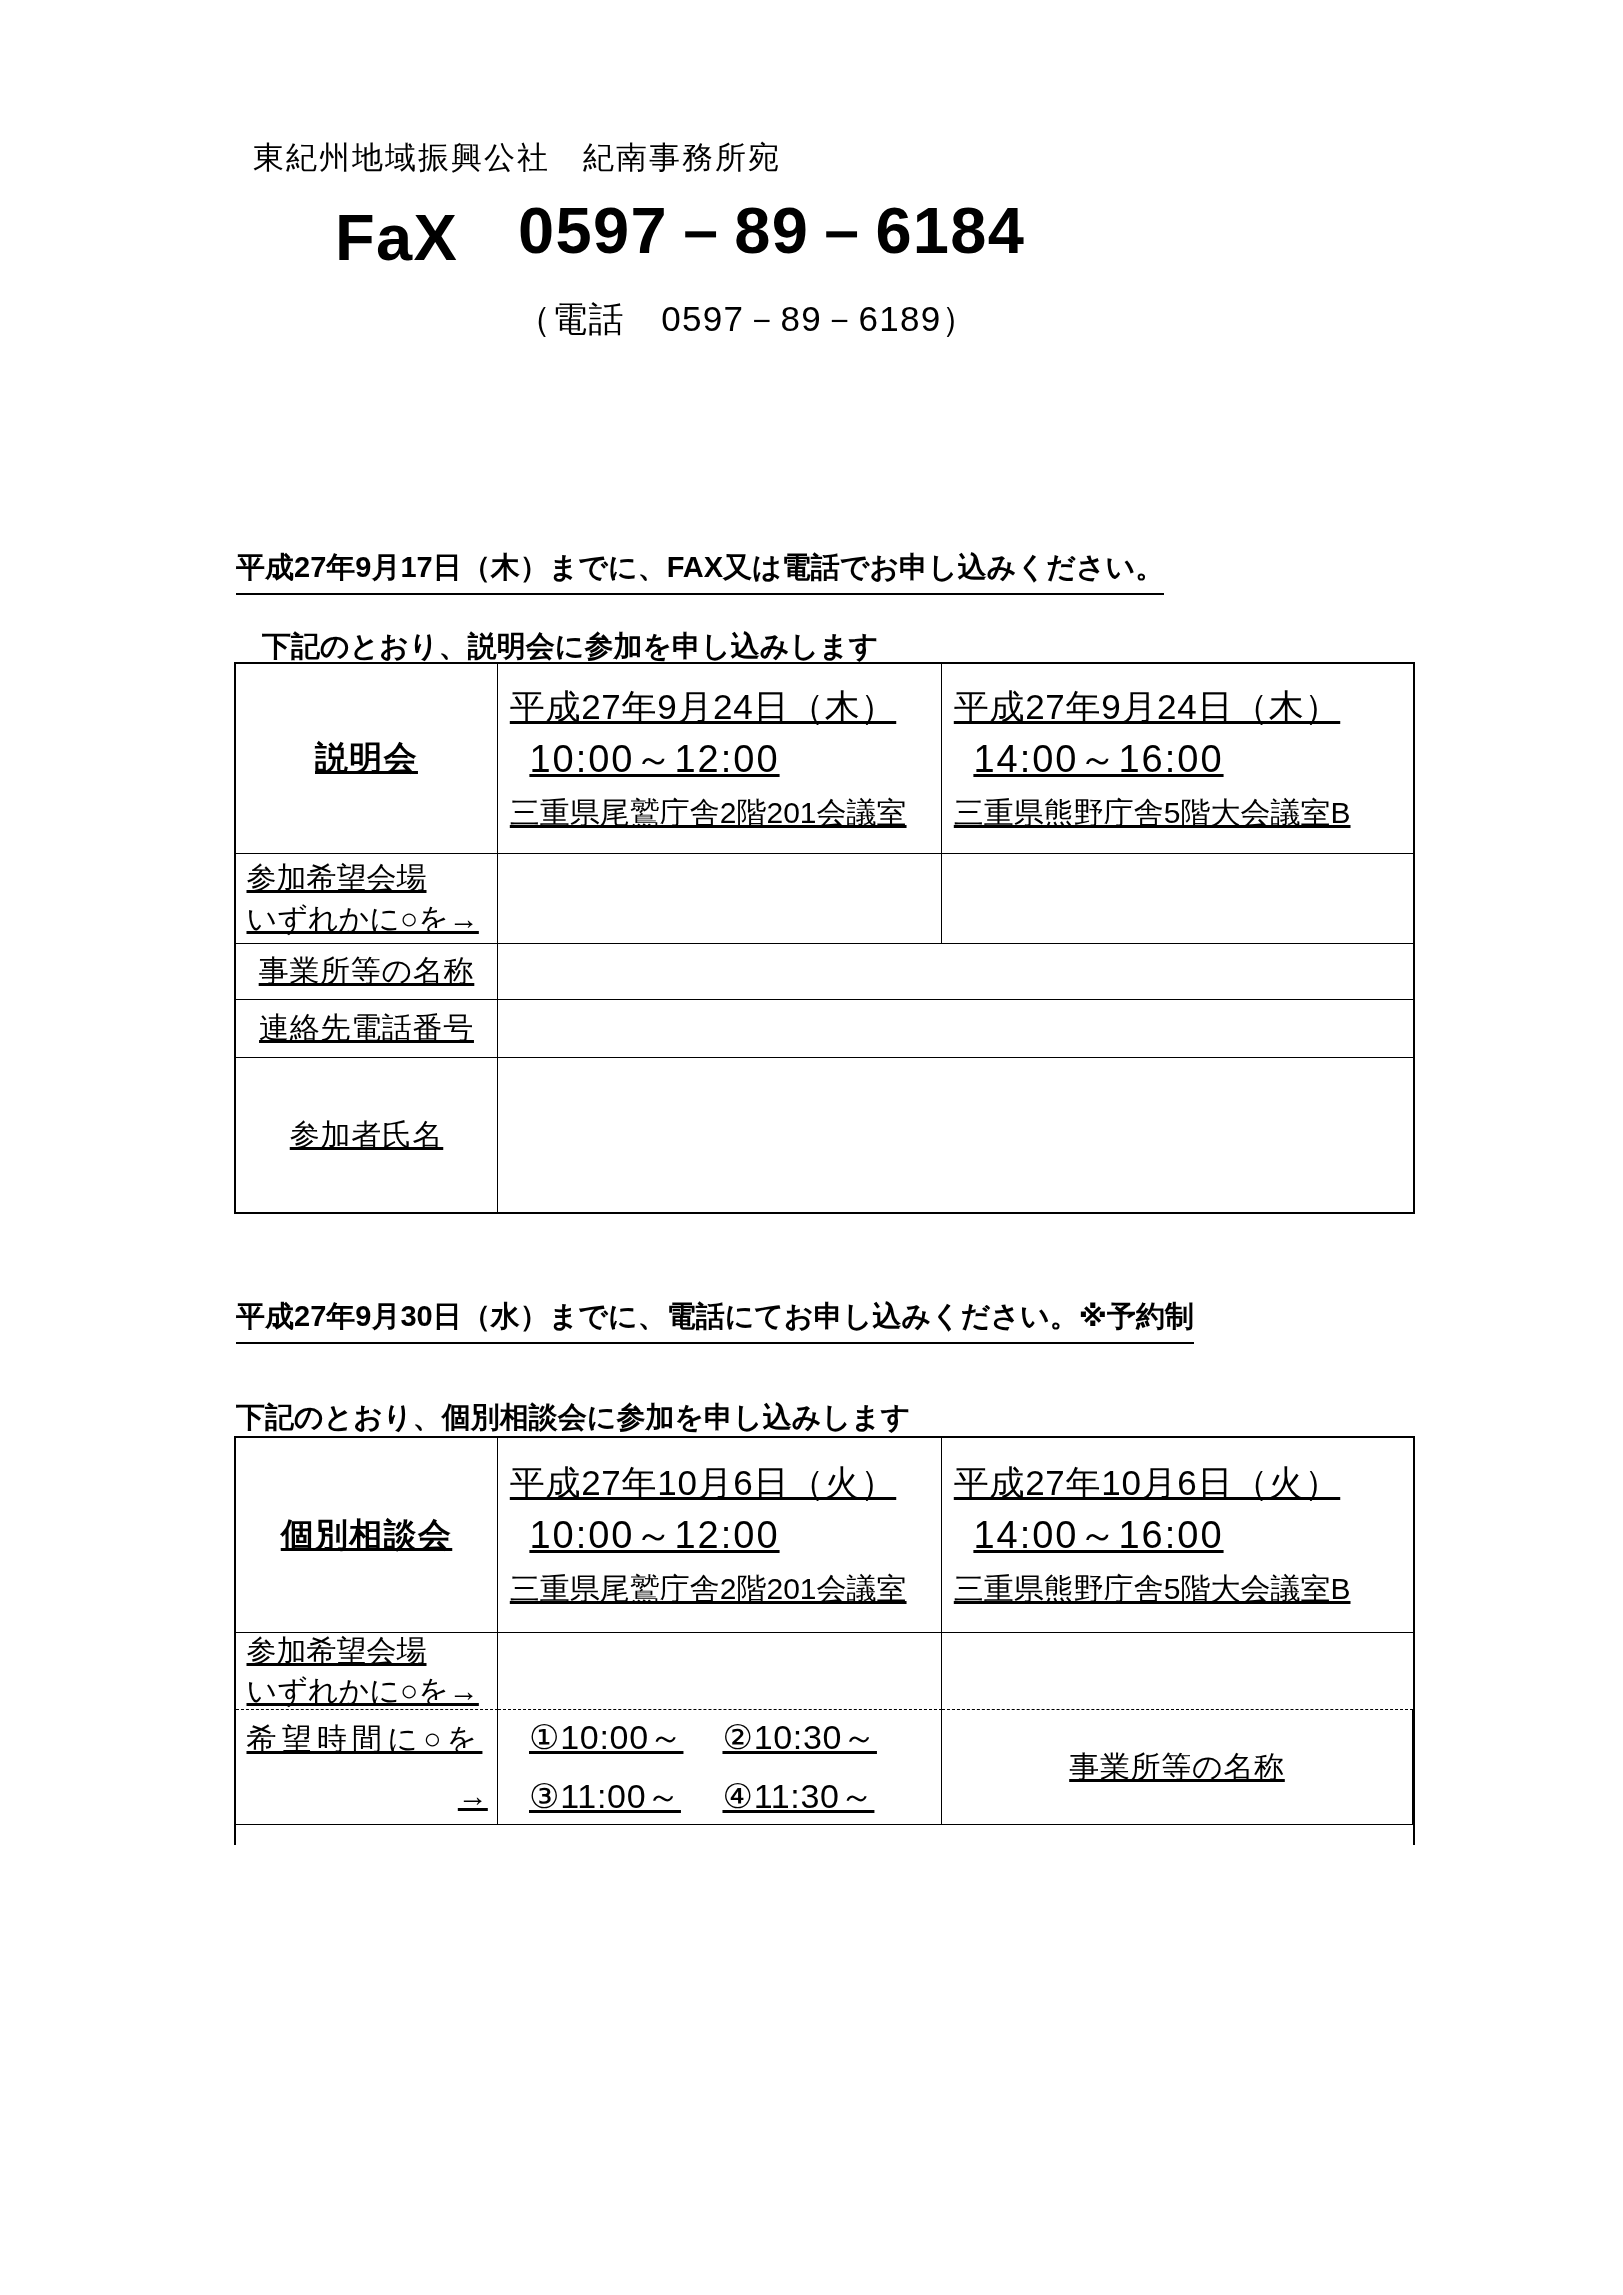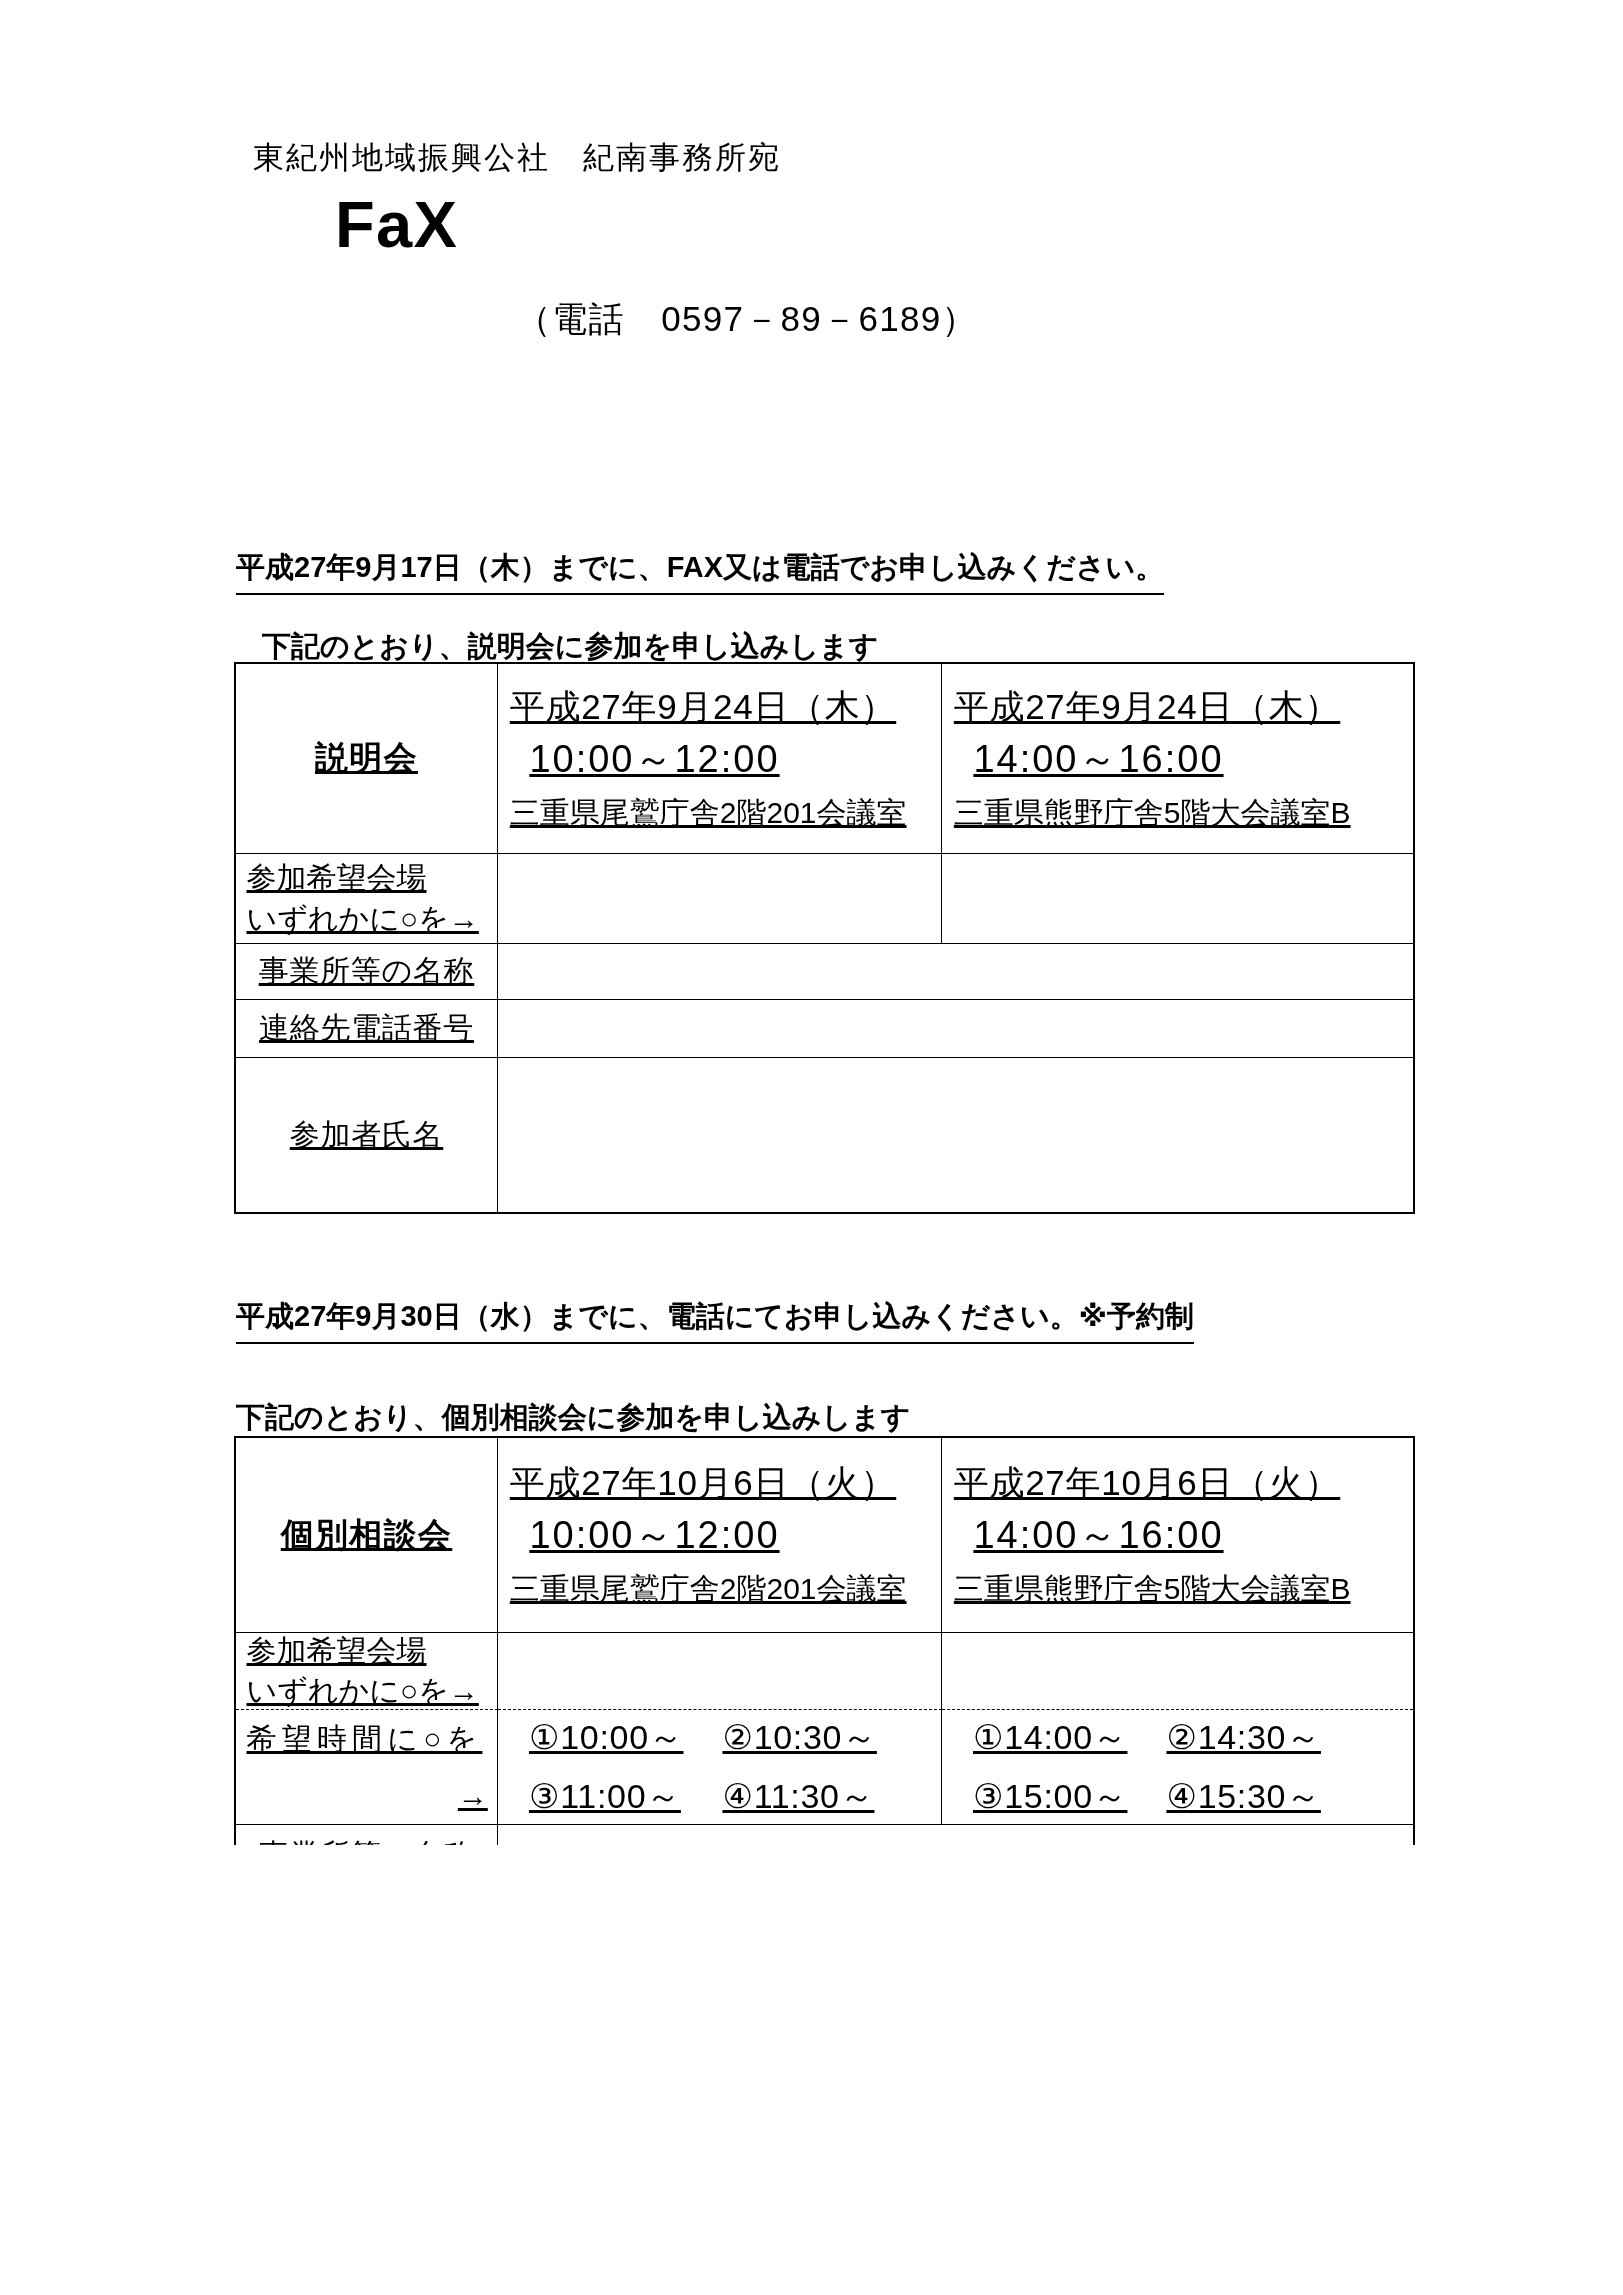--- a/index.html
+++ b/index.html
@@ -100,20 +100,21 @@
   .cell-blank { background: #ffffff; }
 </style>
 </head>
 <body>
 
 <div class="page">
 
   <div class="addressee">東紀州地域振興公社　紀南事務所宛</div>
   <div class="fax-line">
     <span>FaX</span>
+    <span class="fax-number">0597－89－6184</span>
   </div>
   <div class="phone-line">（電話　0597－89－6189）</div>
 
   <div class="deadline deadline-1">平成27年9月17日（木）までに、FAX又は電話でお申し込みください。</div>
   <div class="intro intro-1">下記のとおり、説明会に参加を申し込みします</div>
 
   <div class="form-table table-1">
 
     <div class="t-cell cell-title">説明会</div>
     <div class="t-cell cell-session">
@@ -171,26 +172,20 @@
     <div class="t-cell cell-timelabel">
       <span class="timelabel-main">希望時間に○を</span>
       <span class="timelabel-arrow">→</span>
     </div>
     <div class="t-cell cell-options">
       <span>①10:00～</span>
       <span>②10:30～</span>
       <span>③11:00～</span>
       <span>④11:30～</span>
     </div>
-    <div class="t-cell no-r cell-options">
-      <span>①14:00～</span>
-      <span>②14:30～</span>
-      <span>③15:00～</span>
-      <span>④15:30～</span>
-    </div>
 
     <div class="t-cell cell-rowlabel-center">事業所等の名称</div>
     <div class="t-cell no-r span-2 cell-blank"></div>
 
     <div class="t-cell cell-rowlabel-center">連絡先電話番号</div>
     <div class="t-cell no-r span-2 cell-blank"></div>
 
     <div class="t-cell no-b cell-rowlabel-center">参加者氏名</div>
     <div class="t-cell no-r no-b span-2 cell-blank"></div>
   </div>

